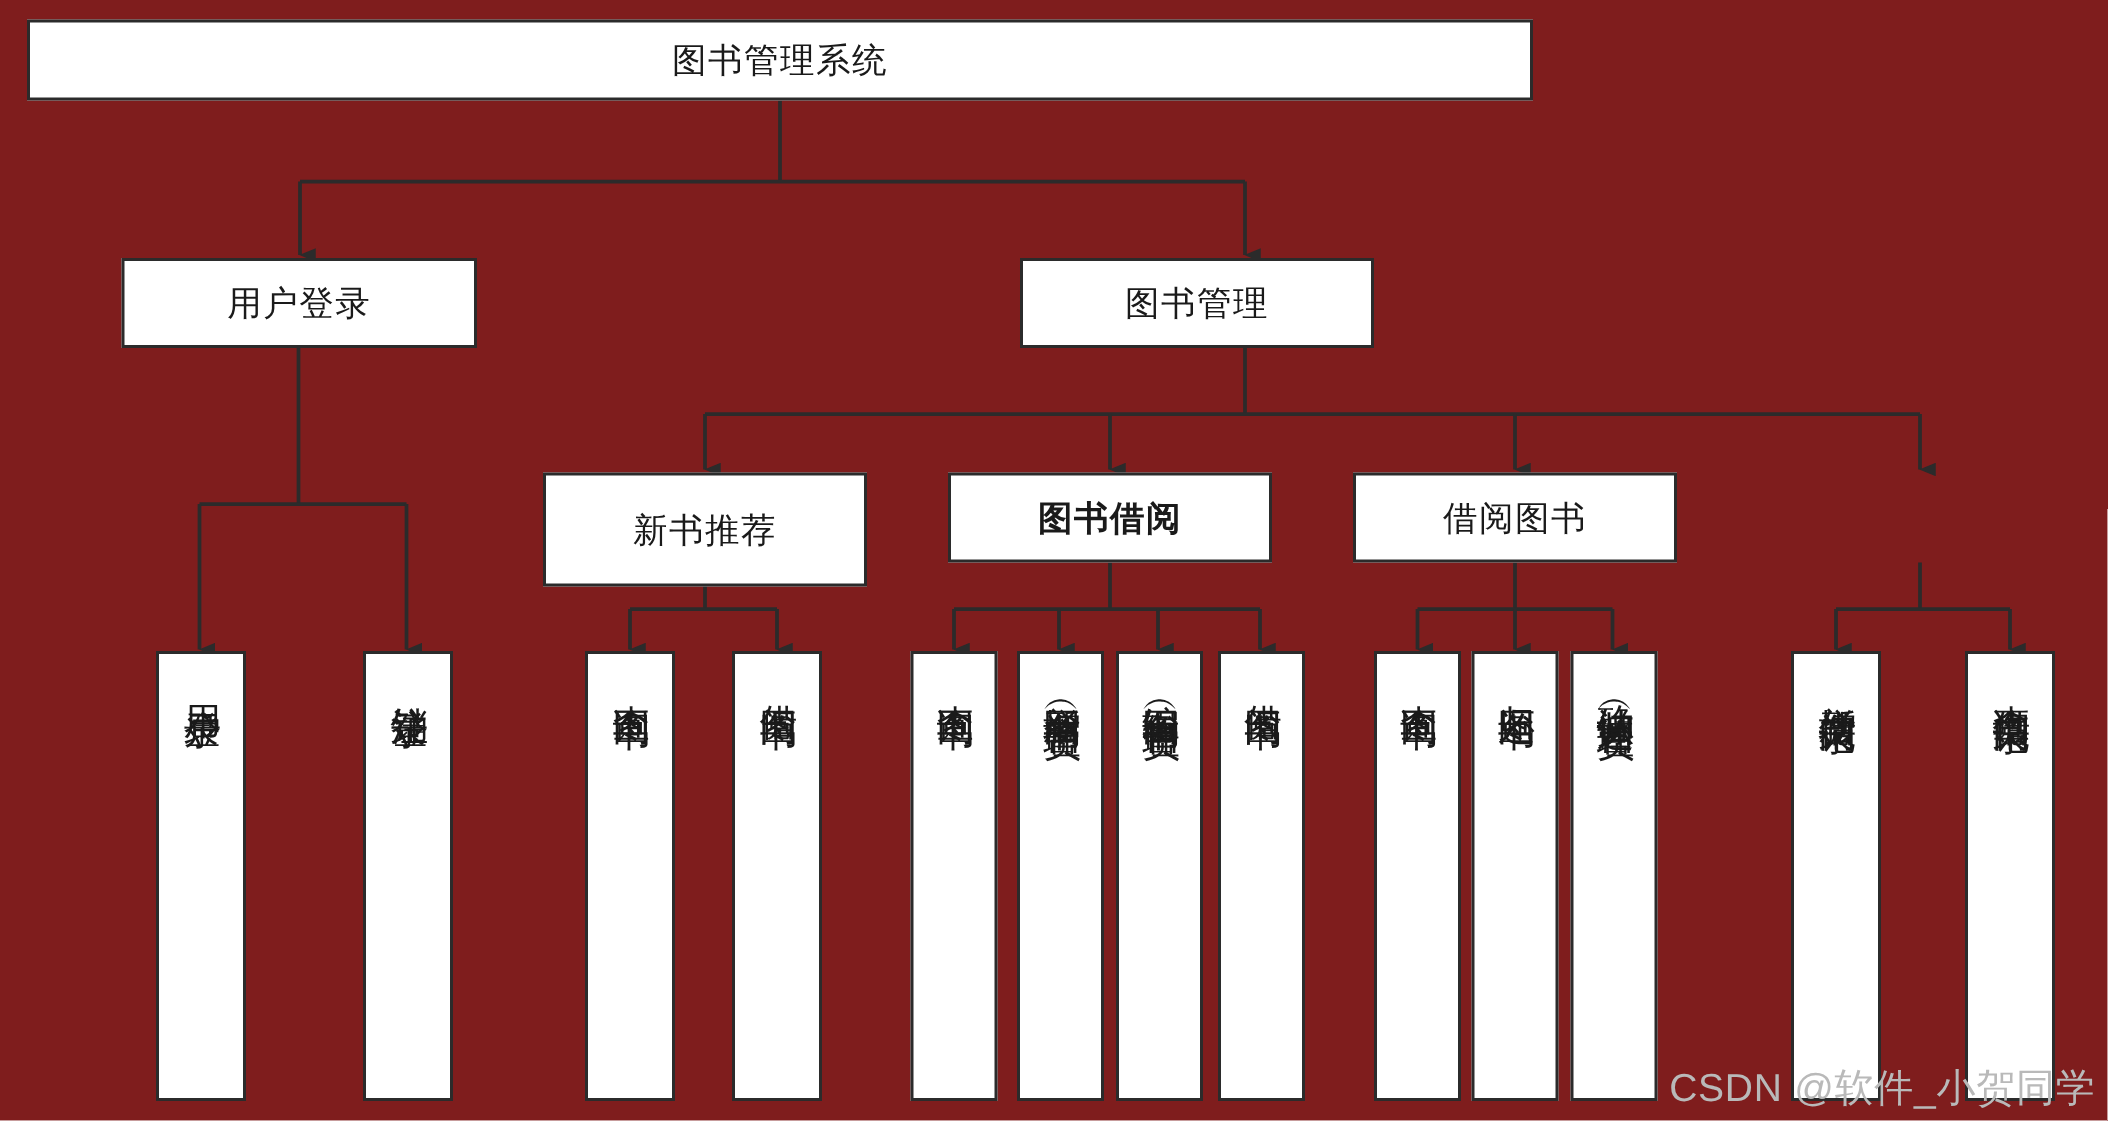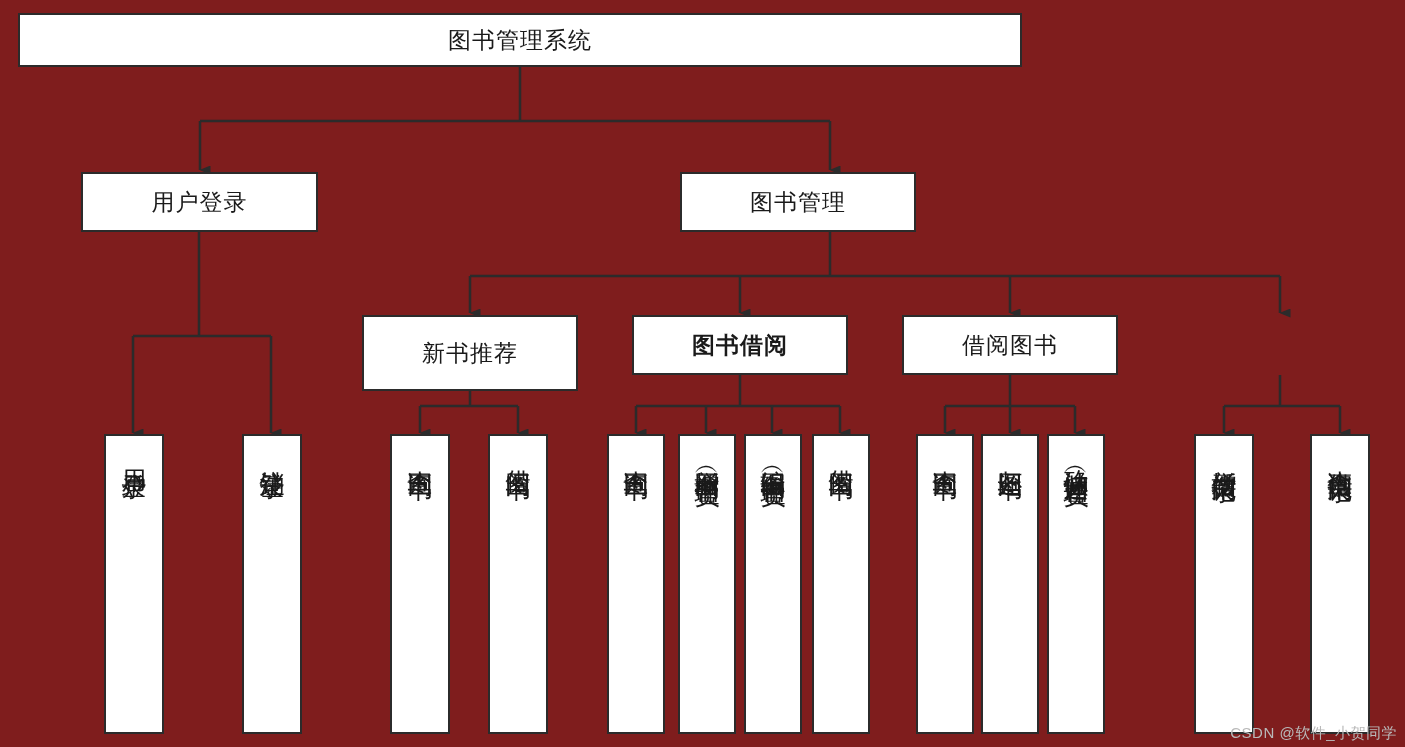--- a/index.html
+++ b/index.html
@@ -52,21 +52,21 @@
     letter-spacing: 2px;
     white-space: nowrap;
   }
   .node .hlabel {
     white-space: nowrap;
   }
   .watermark {
     position: absolute;
     right: 8px;
     bottom: 4px;
-    font-size: 15px;
+    font-size: 26px;
     color: #b9b9b9;
     letter-spacing: 0.5px;
     white-space: nowrap;
   }
 </style>
 </head>
 <body>
 
 <div id="diagram-root">
 

